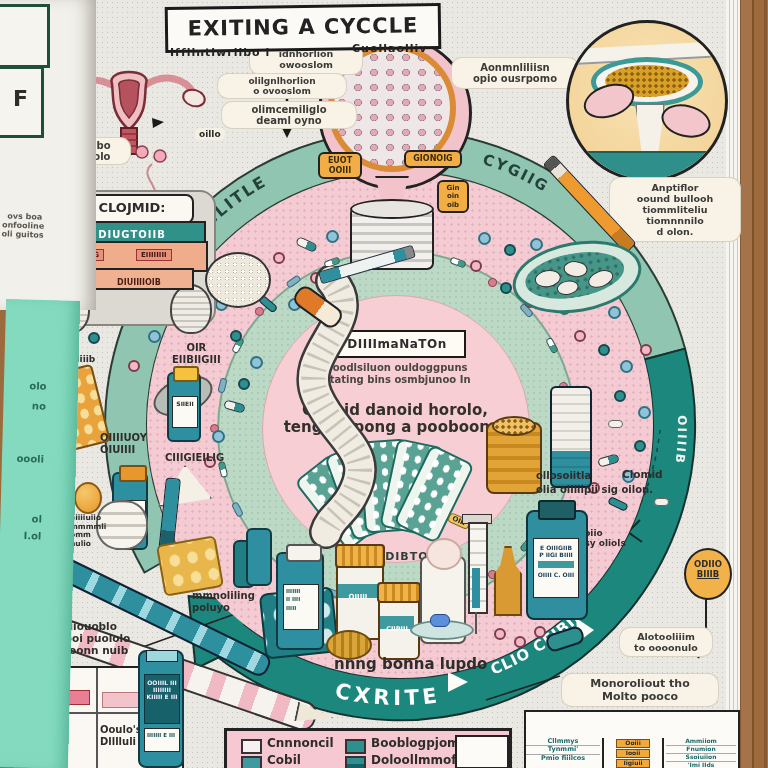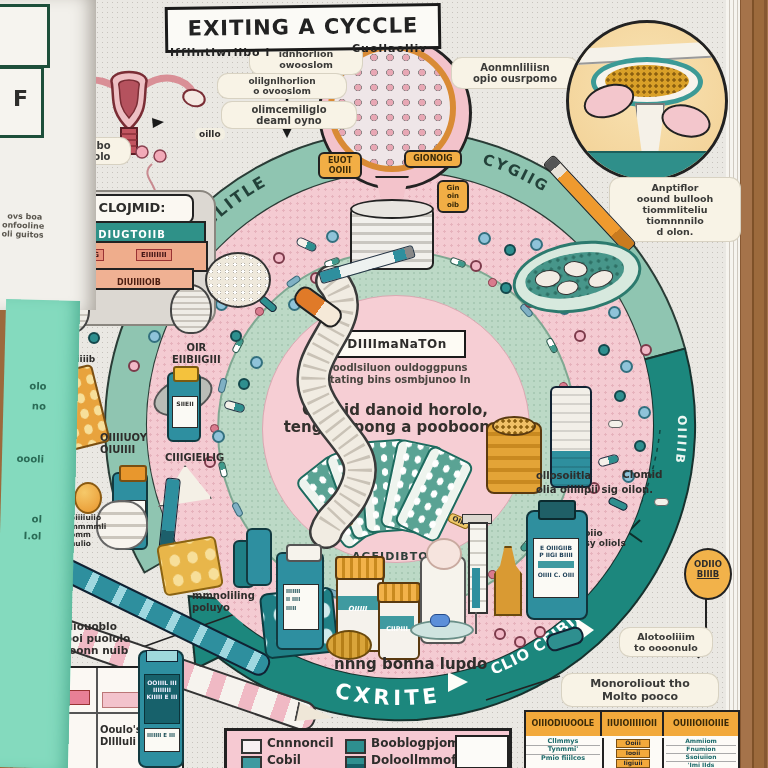--- a/index.html
+++ b/index.html
@@ -357,21 +357,21 @@
 
 <div class="abs bottle" style="left:233px;top:540px;width:22px;height:48px;background:#1f7f85;"></div>
 <div class="abs bottle" style="left:246px;top:528px;width:26px;height:58px;"></div>
 <div class="abs" style="left:262px;top:590px;width:70px;height:62px;transform:rotate(-6deg);background:#1f7f85;border:2px solid #0d3b40;border-radius:8px;background-image:radial-gradient(#cfeaec 6px,transparent 6.8px);background-size:22px 26px;background-position:6px 8px;"></div>
 <div class="abs bottle" style="left:276px;top:552px;width:48px;height:98px;">
   <div class="abs" style="left:8px;top:-10px;width:32px;height:14px;background:#f6f3ec;border:2px solid #555;border-radius:4px;"></div>
   <div class="abs lbl-white" style="left:5px;top:30px;width:34px;height:44px;">
       <div class="tinylines" style="padding:2px;">IIIIIII<br>II IIII<br>IIIII</div>
     </div>
 </div>
-<div class="abs" style="left:336px;top:568px;width:44px;height:80px;border:2px solid #5a3a10;border-radius:6px;background:#f5f2ec;font-style:italic;">
+<div class="abs" style="left:336px;top:556px;width:44px;height:80px;border:2px solid #5a3a10;border-radius:6px;background:#f5f2ec;">
   <div class="abs" style="left:-3px;top:-14px;width:46px;height:20px;background:repeating-linear-gradient(90deg,#f2b24a 0 5px,#c98a1f 5px 8px);border:2px solid #5a3a10;border-radius:4px;"></div>
   <div class="abs" style="left:0;top:26px;width:40px;height:14px;background:#3f9aa0;text-align:center;">
     <span class="txt" style="font-size:7px;line-height:14px;color:#fff;">OIIIII</span>
   </div>
 </div>
 <div class="abs" style="left:326px;top:630px;width:42px;height:26px;border-radius:50%;background:repeating-linear-gradient(90deg,#d9a43a 0 5px,#b57f18 5px 8px);border:2px solid #6a4a0e;"></div>
 <div class="abs" style="left:378px;top:592px;width:38px;height:64px;border:2px solid #5a3a10;border-radius:6px;background:#f5f2ec;">
   <div class="abs" style="left:-3px;top:-12px;width:40px;height:17px;background:repeating-linear-gradient(90deg,#f2b24a 0 5px,#c98a1f 5px 8px);border:2px solid #5a3a10;border-radius:4px;"></div>
   <div class="abs" style="left:0;top:22px;width:34px;height:13px;background:#3f9aa0;text-align:center;">
     <span class="txt" style="font-size:6.5px;line-height:13px;color:#fff;">CIIPIII</span>
@@ -439,25 +439,20 @@
   <div class="abs" style="left:14px;top:25px;width:17px;height:11px;background:#3f9aa0;border:2px solid #333;"></div>
   <span class="abs txt" style="left:40px;top:23px;font-size:12px;">Cobil</span>
   <div class="abs" style="left:118px;top:8px;width:17px;height:11px;background:#2e8f8f;border:2px solid #333;"></div>
   <span class="abs txt" style="left:144px;top:6px;font-size:12px;">Booblogpjom</span>
   <div class="abs" style="left:118px;top:25px;width:17px;height:11px;background:linear-gradient(180deg,#2e8f8f 55%,#145f66 55%);border:2px solid #333;"></div>
   <span class="abs txt" style="left:144px;top:23px;font-size:12px;">Doloollmmof</span>
   <div class="abs" style="left:228px;top:4px;width:50px;height:30px;background:#fcfbf8;border:2px solid #222;"></div>
 </div>
 
 <div class="abs" style="left:524px;top:710px;width:212px;height:58px;background:#fdfbf7;border:2px solid #222;">
-  <div class="abs" style="left:0;top:0;width:212px;height:24px;display:flex;">
-    <div class="txt" style="flex:1.1;background:#f2a93b;border-right:2px solid #222;font-size:8px;text-align:center;line-height:24px;color:#3a2a08;">OIIIODIUOOLE</div>
-    <div class="txt" style="flex:0.9;background:#f2a93b;border-right:2px solid #222;font-size:8px;text-align:center;line-height:24px;color:#3a2a08;">IIUIOIIIIIOII</div>
-    <div class="txt" style="flex:1.1;background:#f2a93b;font-size:8px;text-align:center;line-height:24px;color:#3a2a08;">OUIIIOIIOIIIE</div>
-  </div>
   <div class="abs" style="left:0;top:26px;width:74px;">
     <div class="txt" style="font-size:6.5px;color:#1d6b6b;text-align:center;border-bottom:1px solid #aaa;">Cllmmys</div>
     <div class="txt" style="font-size:6.5px;color:#1d6b6b;text-align:center;border-bottom:1px solid #aaa;">Tynmmi'</div>
     <div class="txt" style="font-size:6.5px;color:#1d6b6b;text-align:center;">Pmio fiiilcos</div>
   </div>
   <div class="abs" style="left:76px;top:26px;width:62px;border-left:2px solid #222;border-right:2px solid #222;box-sizing:border-box;">
     <div class="txt" style="font-size:6px;background:#f2a93b;border:1px solid #7a4f12;width:32px;margin:1px auto;text-align:center;">Ooiii</div>
     <div class="txt" style="font-size:6px;background:#f2a93b;border:1px solid #7a4f12;width:32px;margin:1px auto;text-align:center;">Iooii</div>
     <div class="txt" style="font-size:6px;background:#f2a93b;border:1px solid #7a4f12;width:32px;margin:1px auto;text-align:center;">Iigiuii</div>
   </div>

